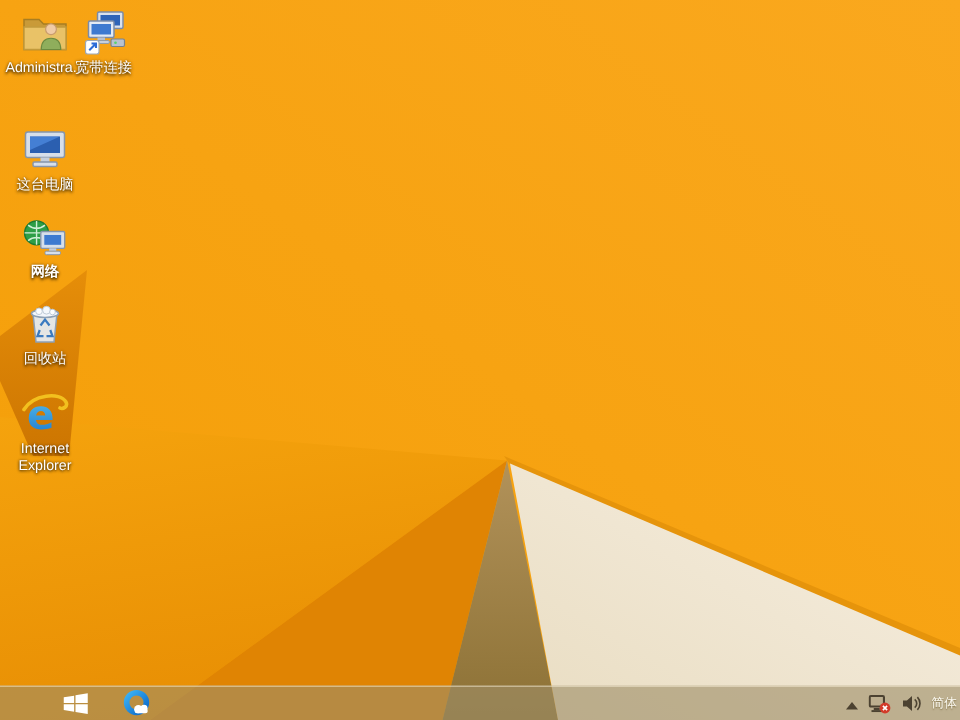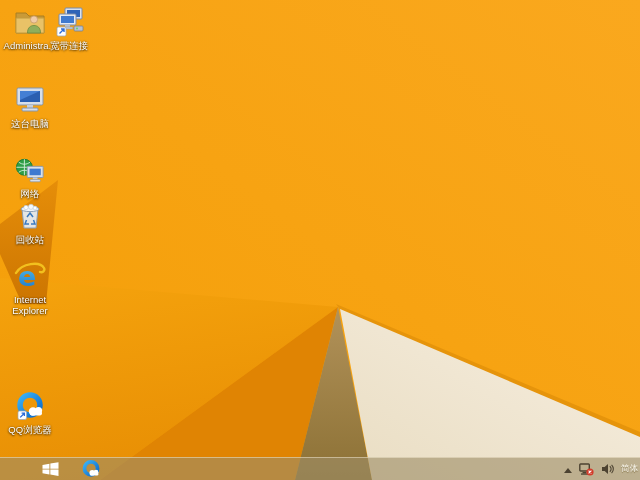--- a/index.html
+++ b/index.html
@@ -112,21 +112,21 @@
       <rect x="12" y="19" width="5" height="2" fill="#B9C2CE"></rect>
       <rect x="9" y="21" width="11" height="2" rx="1" fill="#C8D0DB" stroke="#8B98A8" stroke-width="0.6"></rect>
       <rect x="21" y="20" width="9" height="5" rx="1" fill="#B9C2CE" stroke="#76828F" stroke-width="0.8"></rect>
       <circle cx="24" cy="22.5" r="0.9" fill="#57D36A"></circle>
       <rect x="4" y="21" width="9" height="9" rx="1.5" fill="#FFFFFF" stroke="#9DA9B8" stroke-width="0.8"></rect>
       <path d="M6.5 27.5 L11 23 M8 23 h3 v3" stroke="#2B6BD8" stroke-width="1.4" fill="none"></path>
     </svg>
     <div class="lbl">宽带连接</div>
   </div>
 
-  <div class="dicon" style="left:2px;top:156px;">
+  <div class="dicon" style="left:2px;top:144px;font-weight:bold;">
     <svg class="ig sm" viewBox="0 0 32 32">
       <circle cx="10" cy="12" r="8.5" fill="#2E9E47" stroke="#1C7A33"></circle>
       <path d="M1.5 12 h17 M10 3.5 v17 M4 6.5 c3.5 3 8.5 3 12 0 M4 17.5 c3.5 -3 8.5 -3 12 0" stroke="#CFEED6" stroke-width="1" fill="none"></path>
       <rect x="13" y="11" width="17" height="12" rx="1" fill="#D7DFEA" stroke="#8595AB"></rect>
       <rect x="15.5" y="13.5" width="12" height="7" fill="#3E7AD0"></rect>
       <rect x="19" y="23" width="5" height="2" fill="#C7CFDA"></rect>
       <rect x="16" y="25" width="11" height="2.5" rx="1" fill="#D7DFEA" stroke="#8595AB" stroke-width="0.7"></rect>
     </svg>
     <div class="lbl">网络</div>
   </div>
@@ -151,37 +151,20 @@
             <stop offset="1" stop-color="#1B75C8"></stop>
         </linearGradient>
       </defs>
       <text x="4" y="26" font-family="DejaVu Sans, sans-serif" font-size="27" font-weight="bold" fill="url(#gIE)">e</text>
       <path d="M2 13 C8 3 26 1 30 8 C 31.5 11 28 13 26 12" stroke="#F2C01E" stroke-width="2.4" fill="none" stroke-linecap="round"></path>
     </svg>
     <div class="lbl">Internet Explorer</div>
   </div>
 
 
-  <div class="dicon" style="left:2px;top:390px;">
-    <svg class="ig" viewBox="0 0 32 32">
-      <defs>
-        <linearGradient id="gQQ" x1="0" y1="0" x2="1" y2="1">
-          <stop offset="0" stop-color="#3BB3F5"></stop>
-            <stop offset="1" stop-color="#0B67C8"></stop>
-        </linearGradient>
-      </defs>
-      <circle cx="16" cy="15" r="10" fill="none" stroke="url(#gQQ)" stroke-width="5.5"></circle>
-      <circle cx="19" cy="21.5" r="4.2" fill="#FFFFFF"></circle>
-      <circle cx="24.5" cy="20.5" r="3.6" fill="#FFFFFF"></circle>
-      <rect x="16" y="21" width="12" height="4.5" rx="2.2" fill="#FFFFFF"></rect>
-      <rect x="4" y="21" width="8.5" height="8.5" rx="1.5" fill="#FFFFFF" stroke="#9DA9B8" stroke-width="0.7"></rect>
-      <path d="M6.2 27.4 L10.4 23.2 M7.6 23.2 h2.8 v2.8" stroke="#2B6BD8" stroke-width="1.3" fill="none"></path>
-    </svg>
-    <div class="lbl">QQ浏览器</div>
-  </div>
 
   <div class="taskbar">
 
     <div class="startbtn">
       <svg width="19" height="16" viewBox="0 0 20 18">
         <polygon points="1,4.4 8.8,3.1 8.8,8.6 1,8.6" fill="#FFFFFF"></polygon>
         <polygon points="9.8,2.9 19,1.4 19,8.6 9.8,8.6" fill="#FFFFFF"></polygon>
         <polygon points="1,9.6 8.8,9.6 8.8,15.1 1,13.8" fill="#FFFFFF"></polygon>
         <polygon points="9.8,9.6 19,9.6 19,16.8 9.8,15.3" fill="#FFFFFF"></polygon>
       </svg>

